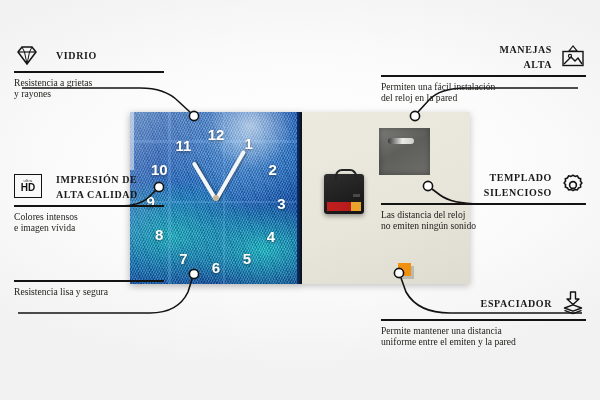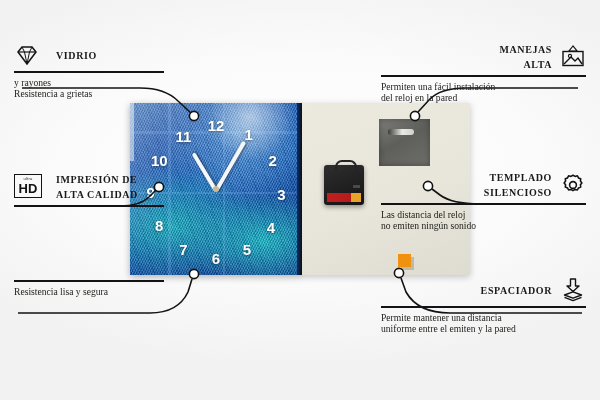--- a/index.html
+++ b/index.html
@@ -8,21 +8,21 @@
     font-family:"Liberation Serif",serif;
     background:#ffffff;
   }
   #stage{
     position:relative;width:600px;height:400px;
     background:
       radial-gradient(ellipse 420px 200px at 50% 42%, #ffffff 0%, #fbfbfb 55%, #f2f2f2 100%),
       linear-gradient(175deg,#ffffff 0%,#fafafa 48%,#eceaea 100%);
   }
   
-  .product{position:absolute;left:130px;top:103px;width:340px;height:172px;}
+  .product{position:absolute;left:130px;top:112px;width:340px;height:172px;}
   .clock-panel{
     position:absolute;left:0;top:0;width:172px;height:172px;
     background:
       repeating-linear-gradient(118deg, rgba(0,0,0,.16) 0px, rgba(0,0,0,.16) 1px, rgba(255,255,255,.10) 1px, rgba(255,255,255,.10) 2.3px),
       repeating-linear-gradient(62deg, rgba(255,255,255,.09) 0px, rgba(255,255,255,.09) 1px, rgba(0,0,0,.09) 1px, rgba(0,0,0,.09) 2.6px),
       radial-gradient(ellipse 150px 90px at 24% 72%, #19b6c9 0%, rgba(25,182,201,0) 62%),
       radial-gradient(ellipse 130px 80px at 78% 80%, #18c0d0 0%, rgba(24,192,208,0) 60%),
       radial-gradient(ellipse 120px 110px at 62% 18%, #5c9fe6 0%, rgba(92,159,230,0) 65%),
       linear-gradient(158deg,#2f6fc4 0%,#1b5bbf 22%,#1669c9 45%,#0f4fae 70%,#0c3f96 100%);
     box-shadow:0 2px 7px rgba(0,0,0,.30);
@@ -88,30 +88,30 @@
   .desc{font-family:"Liberation Serif",serif;font-size:9.6px;line-height:11.6px;color:#23231f;}
   .feat.right .desc{}
   .ico{width:26px;height:26px;flex:0 0 26px;display:block;}
   .ico svg{display:block;width:26px;height:26px;}
 
   .f-vidrio{left:14px;top:42px;}
   .f-hd{left:14px;top:172px;}
   .f-bordes{left:14px;top:277px;}
   .f-manejas{left:381px;top:42px;}
   .f-mecanismo{left:381px;top:170px;}
-  .f-espaciador{left:381px;top:277px;}
+  .f-espaciador{left:381px;top:290px;}
   .f-vidrio .rule{width:150px;}
   .f-hd .rule{width:150px;}
   .f-bordes .rule{width:150px;}
   .f-manejas .rule{width:205px;margin-left:auto;}
   .f-mecanismo .rule{width:205px;margin-left:auto;}
   .f-espaciador .rule{width:205px;margin-left:auto;}
   .hdbox{width:26px;height:22px;border:1.7px solid #141414;display:flex;flex-direction:column;
     align-items:center;justify-content:center;line-height:1;}
-  .hdbox b{font-family:"Liberation Sans",sans-serif;font-size:13px;font-weight:bold;color:#111;}
+  .hdbox b{font-family:"Liberation Sans",sans-serif;font-size:10px;font-weight:bold;color:#111;}
   .hdbox s{font-family:"Liberation Sans",sans-serif;font-size:4.2px;text-decoration:none;
     color:#333;letter-spacing:.2px;margin-bottom:.5px;}
 </style>
 </head>
 <body>
 
 <div id="stage">
 
   <div class="product">
 
@@ -188,39 +188,43 @@
           <path d="M18 5 L15.5 10 L13 22" stroke-width="1"></path>
         </g>
           </svg>
       </span>
       <div class="ttl">
         <div>VIDRIO</div>
       </div>
     </div>
     <div class="rule"></div>
     <div class="desc">
+      <div>Resistencia a grietas</div>
       <div>y rayones</div>
-      <div>Resistencia a grietas</div>
     </div>
   </div>
 
   <div class="feat left f-hd">
     <div class="head">
       <span class="ico">
         <span class="hdbox">
           <s>ultra</s>
           <b>HD</b>
         </span>
       </span>
       <div class="ttl">
         <div>IMPRESIÓN DE</div>
         <div>ALTA CALIDAD</div>
       </div>
     </div>
     <div class="rule"></div>
+    <div class="desc">
+      <div>Colores intensos</div>
+      <div>e imagen vívida</div>
+    </div>
   </div>
 
   <div class="feat left f-bordes">
     <div class="rule"></div>
     <div class="desc">
       <div>Resistencia lisa y segura</div>
     </div>
   </div>
 
   <div class="feat right f-manejas">

